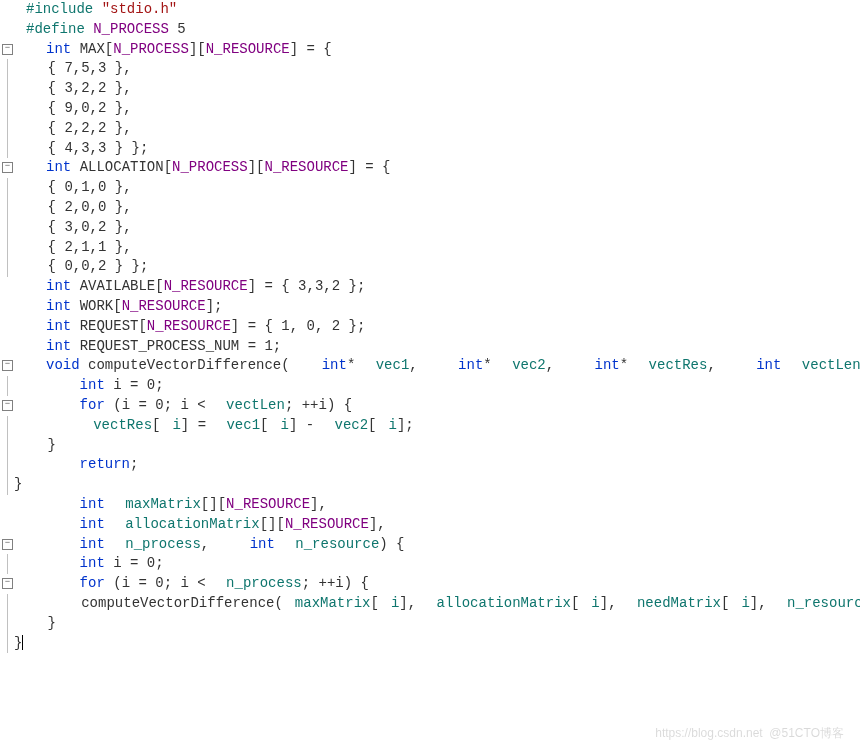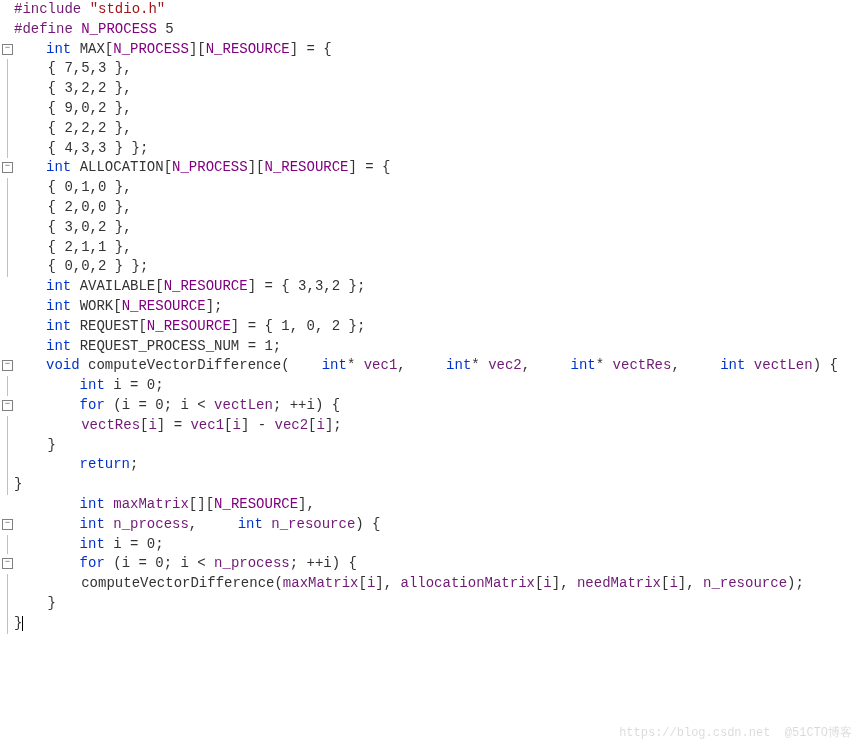--- a/index.html
+++ b/index.html
@@ -50,27 +50,27 @@
     position: absolute;
     left: -7px;
     top: 0;
     bottom: 0;
     width: 1px;
     background: #c0c0c0;
   }
   .kw-blue      { color: #0033cc; padding-left: 32px; }
   .kw-purple    { color: #800080; }
   .str          { color: #a31515; }
-  .gray         { color: #701a75; }
+  .gray         { color: #0f766e; margin-left: 12px; }
   .black        { color: #333333; }
   .watermark {
     position: absolute;
-    right: 8px;
+    right: 16px;
     bottom: 6px;
-    font-family: Liberation Mono, monospace;
+    font-family: Liberation Sans, sans-serif;
     font-size: 12px;
     color: rgba(0,0,0,0.15);
     pointer-events: none;
     text-align: right;
   }
   .cursor-bar {
     display: inline-block;
     width: 1px;
     height: 15px;
     background: #000;
@@ -125,20 +125,21 @@
 
 <div class="line"><span class="fold-line"></span>    <span class="black">}</span></div>
 
 <div class="line"><span class="fold-line"></span>    <span class="kw-blue">return</span><span class="black">;</span></div>
 
 <div class="line"><span class="fold-line"></span><span class="black">}</span></div>
 
 
 <div class="line">    <span class="kw-blue">int</span> <span class="gray">maxMatrix</span><span class="black">[][</span><span class="kw-purple">N_RESOURCE</span><span class="black">],</span></div>
 
+<div class="line">    <span class="kw-blue">int</span> <span class="gray">allocationMatrix</span><span class="black">[][</span><span class="kw-purple">N_RESOURCE</span><span class="black">],</span></div>
 
 <div class="line"><span class="fold-box">−</span>    <span class="kw-blue">int</span> <span class="gray">n_process</span><span class="black">, </span><span class="kw-blue">int</span> <span class="gray">n_resource</span><span class="black">)</span><span class="black"> {</span></div>
 
 <div class="line"><span class="fold-line"></span>    <span class="kw-blue">int</span> <span class="black">i</span><span class="black"> = 0;</span></div>
 
 <div class="line"><span class="fold-box">−</span>    <span class="kw-blue">for</span> <span class="black">(i = </span><span class="black">0</span><span class="black">; i </span><span class="black">&lt;</span><span class="black"> </span><span class="gray">n_process</span><span class="black">; ++</span><span class="black">i)</span><span class="black"> {</span></div>
 
 <div class="line"><span class="fold-line"></span>        <span class="black">computeVectorDifference(</span><span class="gray">maxMatrix</span><span class="black">[</span><span class="gray">i</span><span class="black">], </span><span class="gray">allocationMatrix</span><span class="black">[</span><span class="gray">i</span><span class="black">], </span><span class="gray">needMatrix</span><span class="black">[</span><span class="gray">i</span><span class="black">], </span><span class="gray">n_resource</span><span class="black">);</span></div>
 
 <div class="line"><span class="fold-line"></span>    <span class="black">}</span></div>

